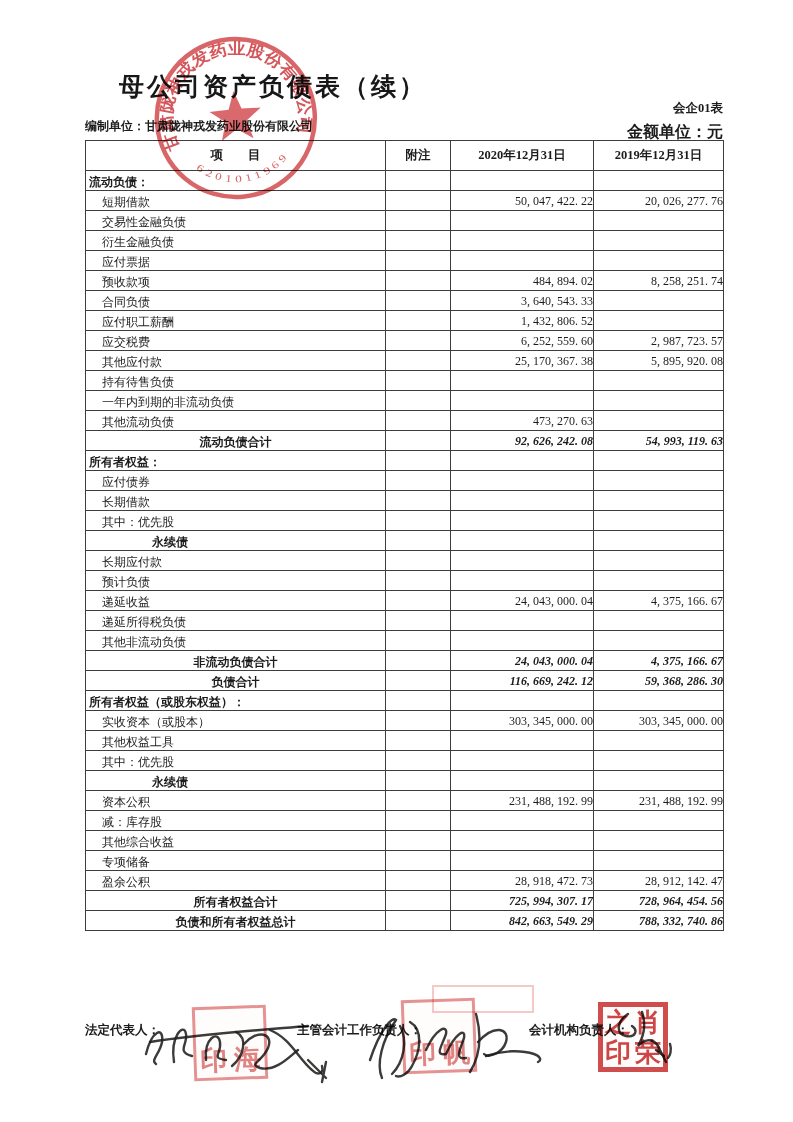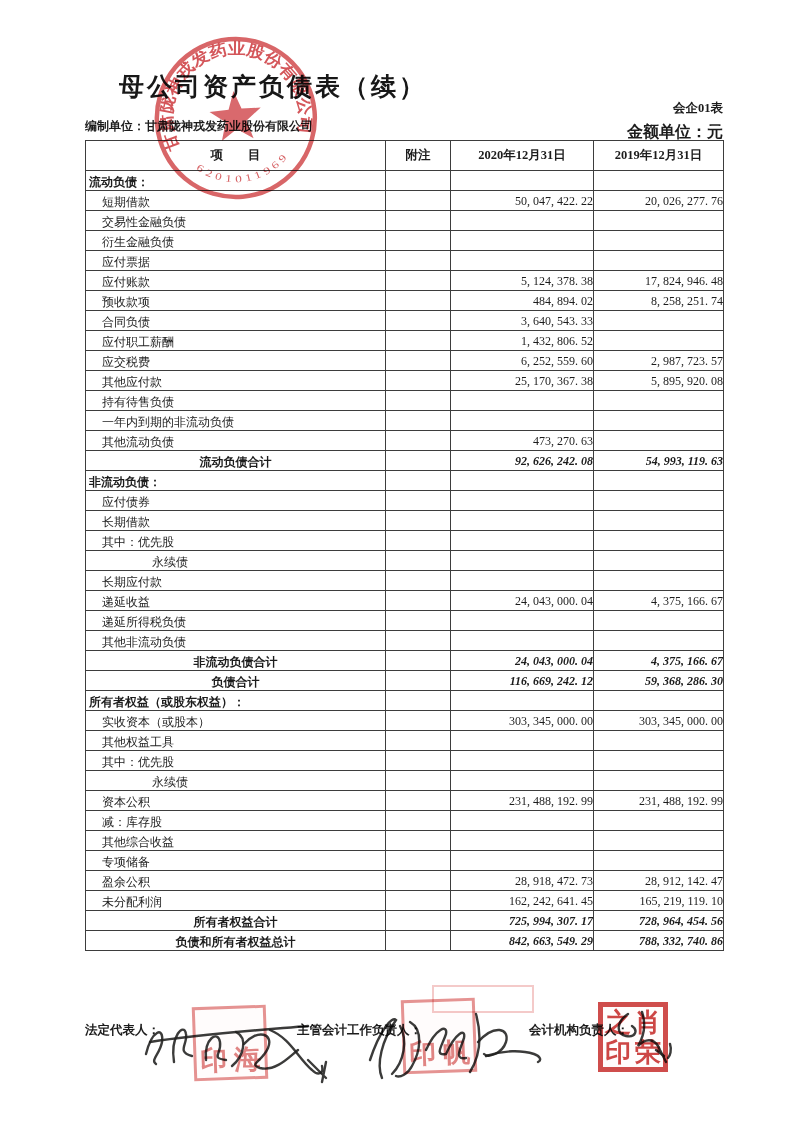--- a/index.html
+++ b/index.html
@@ -25,21 +25,21 @@
     border:1px solid #3d3d3d;padding:0;overflow:hidden;white-space:nowrap;
     font-size:12px;line-height:1;
   }
   table.bs tr.hdr th{height:29px;font-weight:bold;text-align:center;font-size:12.5px;}
   table.bs tbody tr{height:20px;}
   td.c-item{text-align:left;margin-top:24px;}
   td.c-item .lbl{display:inline-block;padding:2px 0 0 0;}
   td.c-val{text-align:right;padding-right:6px;font-size:11.5px;
            font-family:"Liberation Serif","DejaVu Serif",serif;}
   tr.r-item .lbl{padding-left:16px;}
-  tr.r-deep .lbl{padding-left:66px;}
+  tr.r-deep .lbl{padding-left:66px;font-weight:bold;}
   tr.r-section .lbl{padding-left:3px;font-weight:bold;}
   tr.r-total td.c-item{text-align:center;}
   tr.r-total .lbl{font-weight:bold;padding-left:0;}
   tr.r-total td.c-val{font-weight:bold;font-style:italic;}
   
   .sig-label{position:absolute;top:1022px;font-size:12.5px;font-weight:600;white-space:nowrap;}
   .sig-label.l1{left:85px;}
   .sig-label.l2{left:297px;}
   .sig-label.l3{left:529px;}
   
@@ -119,26 +119,20 @@
     <td class="c-val"></td>
   </tr>
 
   <tr class="r-item">
     <td class="c-item"><span class="lbl">应付票据</span></td>
     <td class="c-note"></td>
     <td class="c-val"></td>
     <td class="c-val"></td>
   </tr>
 
-  <tr class="r-item">
-    <td class="c-item"><span class="lbl">应付账款</span></td>
-    <td class="c-note"></td>
-    <td class="c-val">5, 124, 378. 38</td>
-    <td class="c-val">17, 824, 946. 48</td>
-  </tr>
 
   <tr class="r-item">
     <td class="c-item"><span class="lbl">预收款项</span></td>
     <td class="c-note"></td>
     <td class="c-val">484, 894. 02</td>
     <td class="c-val">8, 258, 251. 74</td>
   </tr>
 
   <tr class="r-item">
     <td class="c-item"><span class="lbl">合同负债</span></td>
@@ -190,21 +184,21 @@
   </tr>
 
   <tr class="r-total">
     <td class="c-item"><span class="lbl">流动负债合计</span></td>
     <td class="c-note"></td>
     <td class="c-val">92, 626, 242. 08</td>
     <td class="c-val">54, 993, 119. 63</td>
   </tr>
 
   <tr class="r-section">
-    <td class="c-item"><span class="lbl">非流动负债：</span></td>
+    <td class="c-item"><span class="lbl">所有者权益：</span></td>
     <td class="c-note"></td>
     <td class="c-val"></td>
     <td class="c-val"></td>
   </tr>
 
   <tr class="r-item">
     <td class="c-item"><span class="lbl">应付债券</span></td>
     <td class="c-note"></td>
     <td class="c-val"></td>
     <td class="c-val"></td>
@@ -231,20 +225,26 @@
     <td class="c-val"></td>
   </tr>
 
   <tr class="r-item">
     <td class="c-item"><span class="lbl">长期应付款</span></td>
     <td class="c-note"></td>
     <td class="c-val"></td>
     <td class="c-val"></td>
   </tr>
 
+  <tr class="r-item">
+    <td class="c-item"><span class="lbl">预计负债</span></td>
+    <td class="c-note"></td>
+    <td class="c-val"></td>
+    <td class="c-val"></td>
+  </tr>
 
   <tr class="r-item">
     <td class="c-item"><span class="lbl">递延收益</span></td>
     <td class="c-note"></td>
     <td class="c-val">24, 043, 000. 04</td>
     <td class="c-val">4, 375, 166. 67</td>
   </tr>
 
   <tr class="r-item">
     <td class="c-item"><span class="lbl">递延所得税负债</span></td>
@@ -337,26 +337,20 @@
     <td class="c-val"></td>
   </tr>
 
   <tr class="r-item">
     <td class="c-item"><span class="lbl">盈余公积</span></td>
     <td class="c-note"></td>
     <td class="c-val">28, 918, 472. 73</td>
     <td class="c-val">28, 912, 142. 47</td>
   </tr>
 
-  <tr class="r-item">
-    <td class="c-item"><span class="lbl">未分配利润</span></td>
-    <td class="c-note"></td>
-    <td class="c-val">162, 242, 641. 45</td>
-    <td class="c-val">165, 219, 119. 10</td>
-  </tr>
 
   <tr class="r-total">
     <td class="c-item"><span class="lbl">所有者权益合计</span></td>
     <td class="c-note"></td>
     <td class="c-val">725, 994, 307. 17</td>
     <td class="c-val">728, 964, 454. 56</td>
   </tr>
 
   <tr class="r-total">
     <td class="c-item"><span class="lbl">负债和所有者权益总计</span></td>

